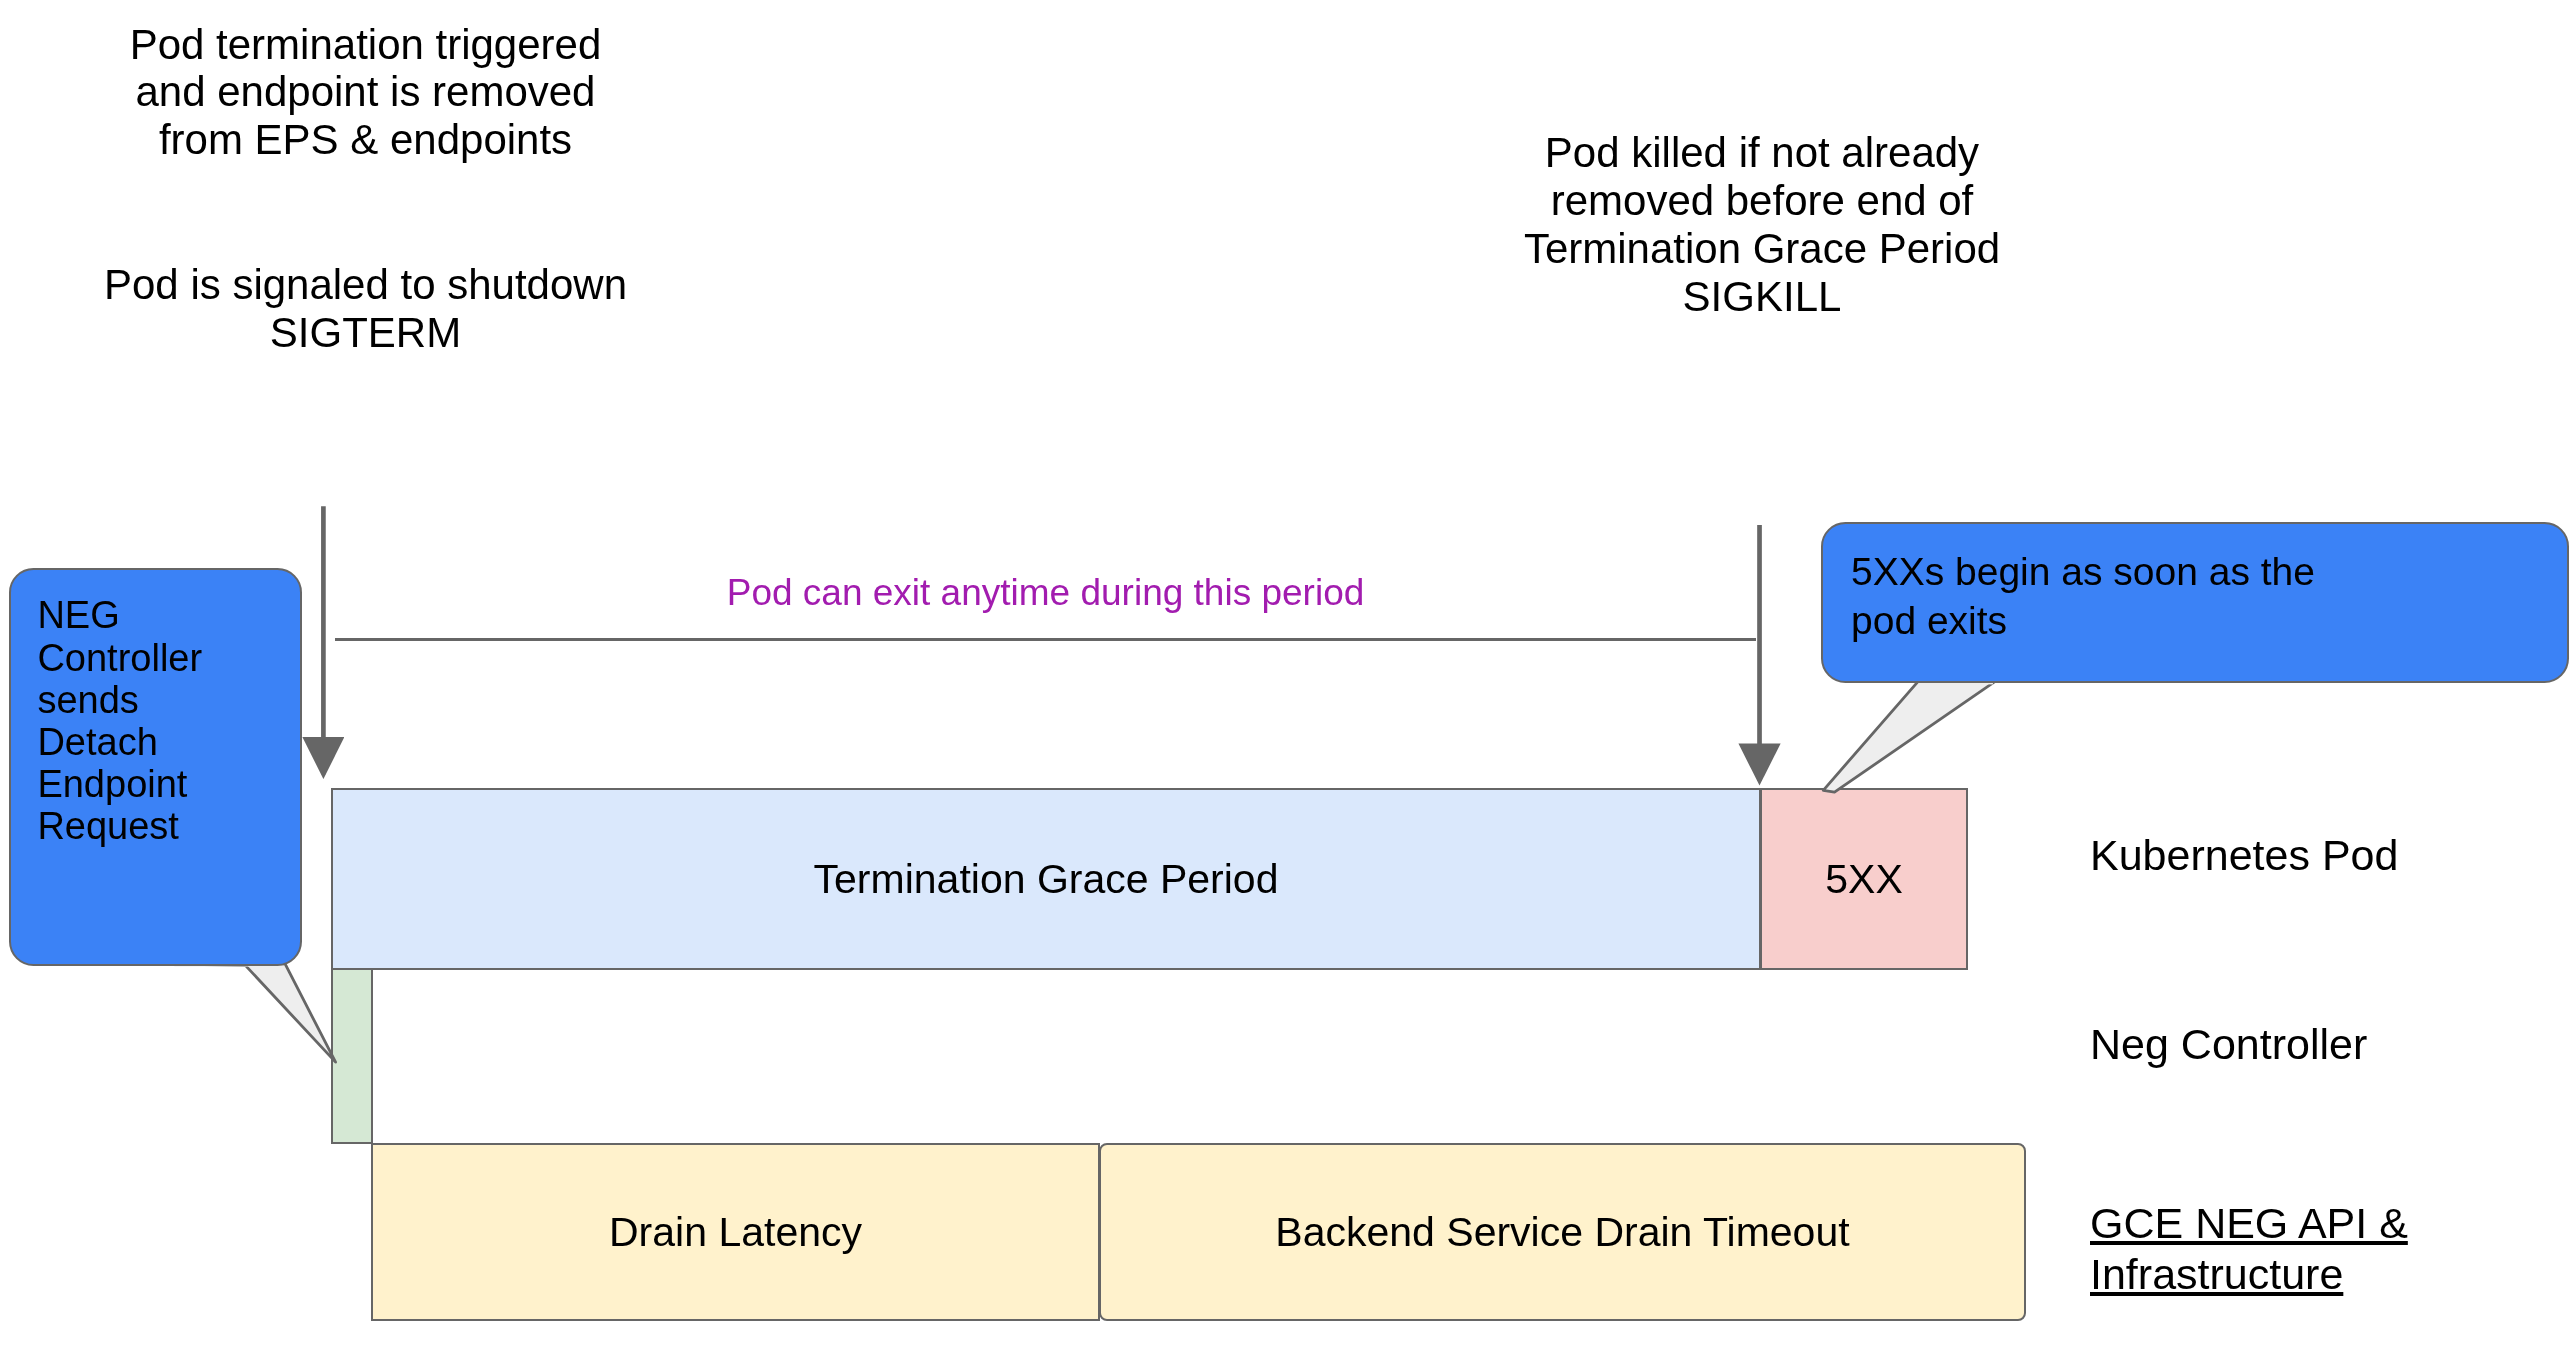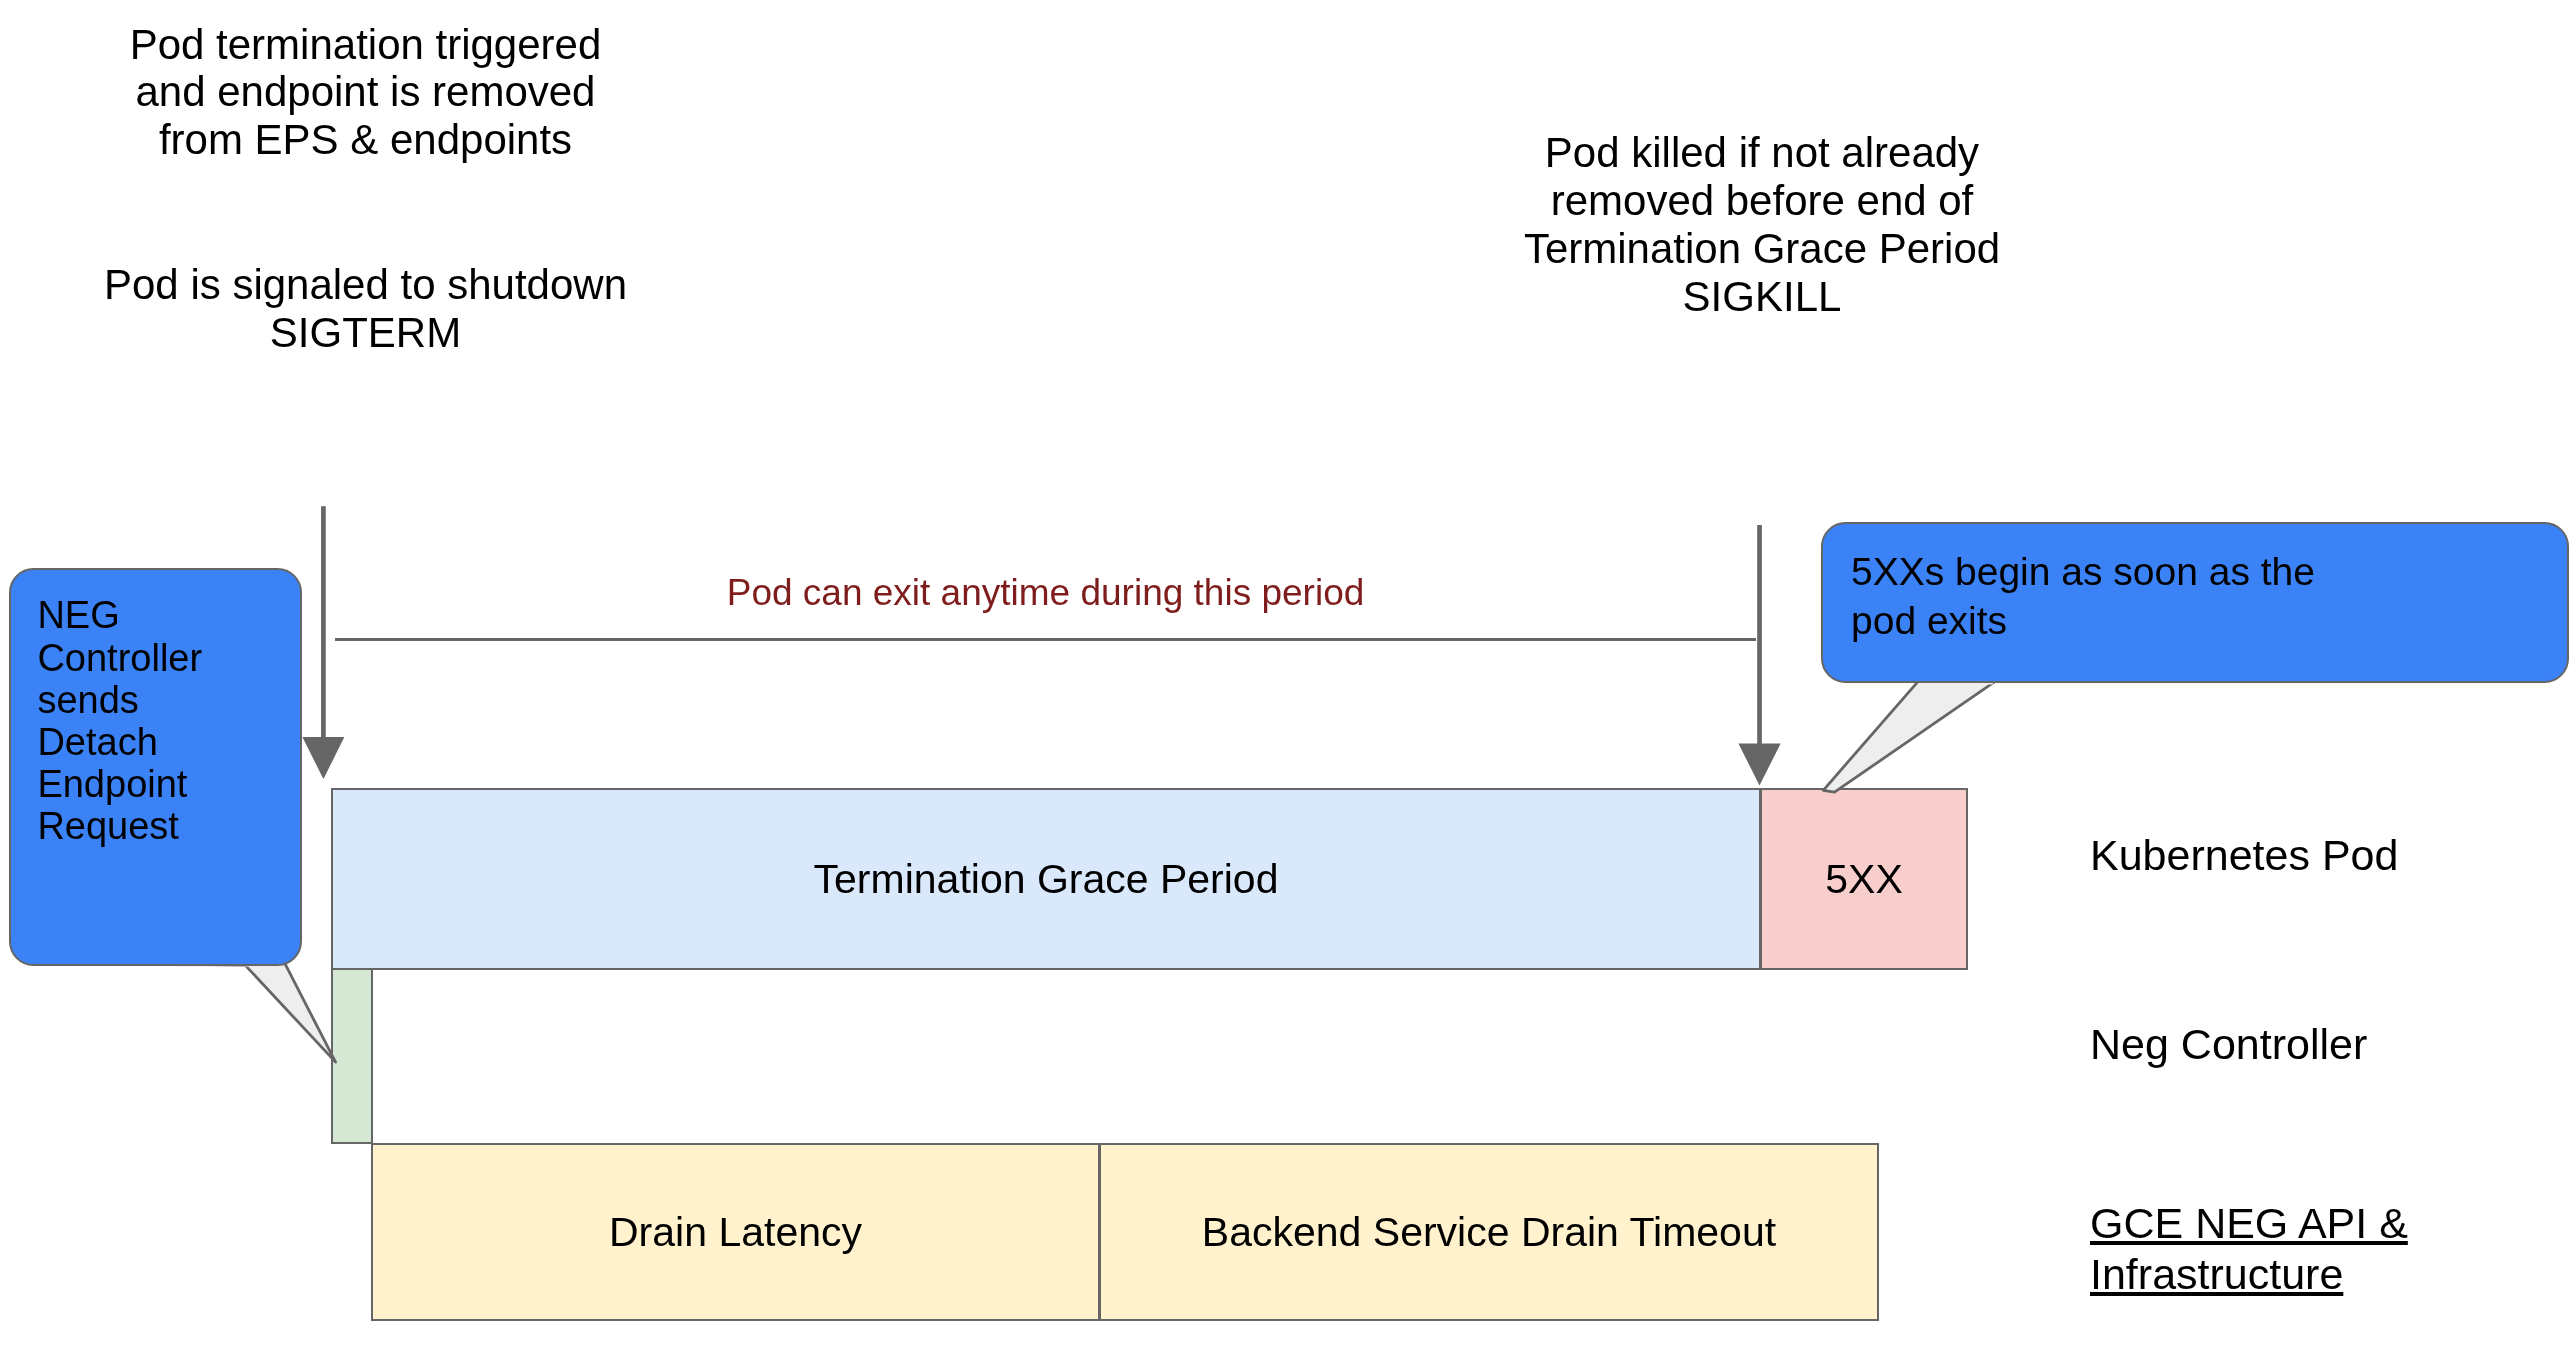--- a/index.html
+++ b/index.html
@@ -54,22 +54,23 @@
   }
   #bar-neg {
     left: 331px; top: 968px; width: 42px; height: 176px;
     background: #d5e8d4;
   }
   #bar-drain {
     left: 371px; top: 1143px; width: 729px; height: 178px;
     background: #fff2cc;
   }
   #bar-bsdt {
-    left: 1099px; top: 1143px; width: 780px; height: 178px;
+    left: 1099px; top: 1143px; width: 927px; height: 178px;
     background: #fff2cc;
+    border-radius: 8px;
   }
 
   
   .lane-label {
     position: absolute;
     font-size: 43px;
     line-height: 1.18;
     color: #000000;
     white-space: pre-line;
   }
@@ -81,21 +82,21 @@
   #period-line {
     position: absolute;
     left: 335px; top: 638px; width: 1421px; height: 2.8px;
     background: #666666;
   }
   #period-label {
     position: absolute;
     left: 335px; top: 572px; width: 1421px;
     text-align: center;
     font-size: 37px;
-    color: #7f1d1d;
+    color: #a21caf;
   }
 
   
   .bubble {
     position: absolute;
     background: #3b82f6;
     border: 2.8px solid #666666;
     border-radius: 24.4px;
     box-sizing: border-box;
     font-size: 39px;

